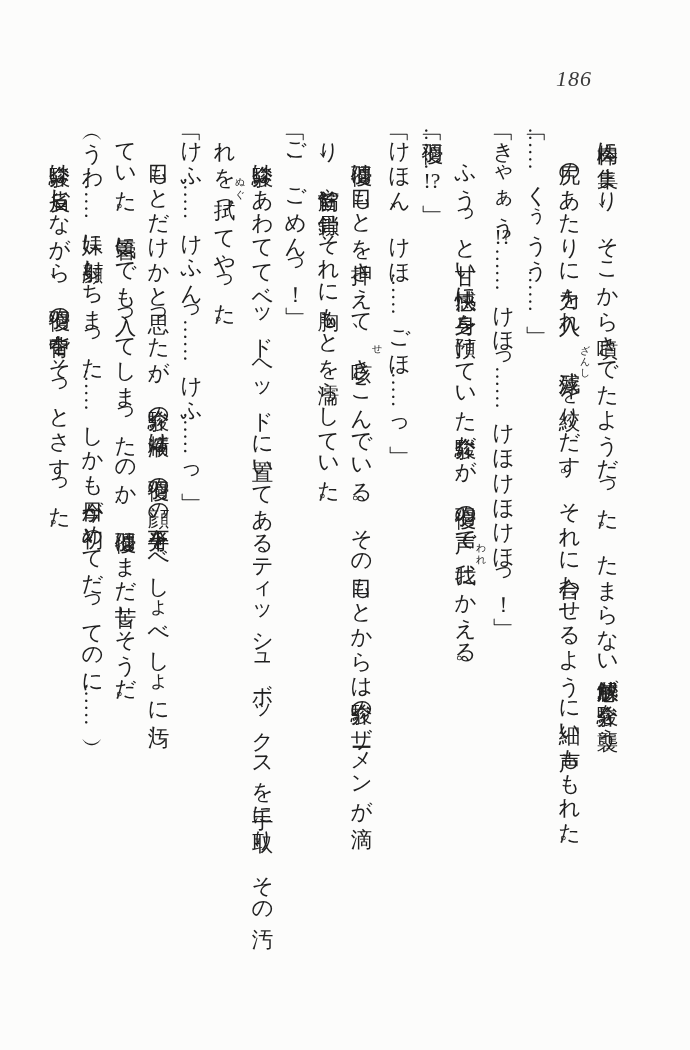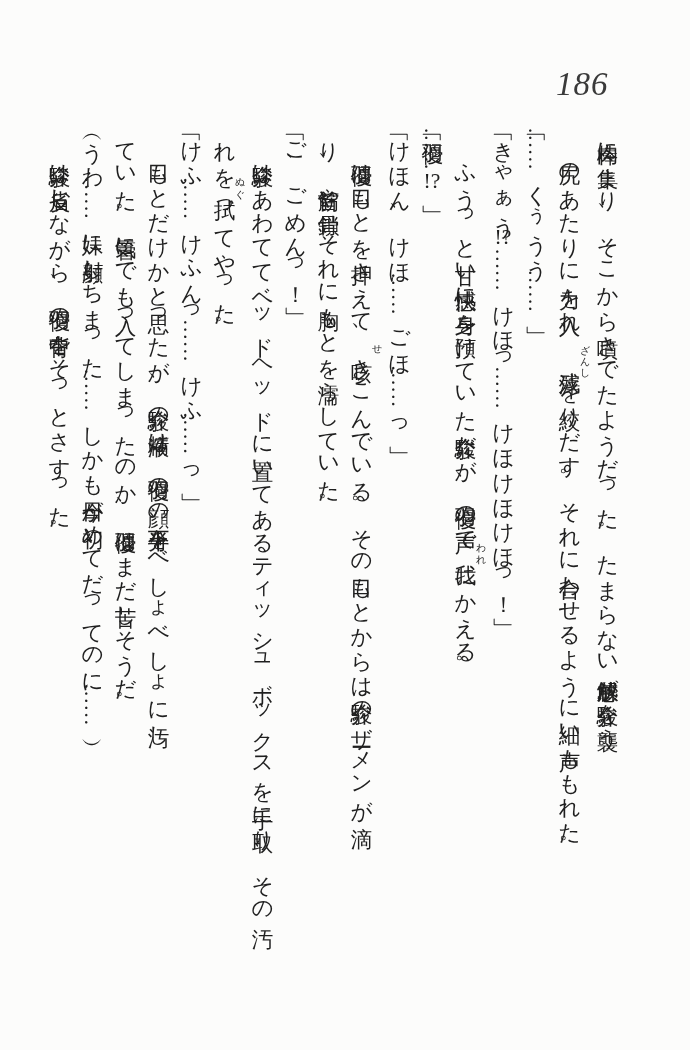--- a/index.html
+++ b/index.html
@@ -15,21 +15,21 @@
   .page {
     position: relative;
     width: 690px;
     height: 1050px;
   }
   .page-number {
     position: absolute;
     top: 66px;
     left: 556px;
     font-style: italic;
-    font-size: 33px;
+    font-size: 22px;
     letter-spacing: 1px;
     color: #3a3a3a;
     font-family: "Liberation Serif", serif;
   }
   .text-area {
     position: absolute;
     top: 127px;
     right: 67px;
     width: 561px;
     height: 836px;

